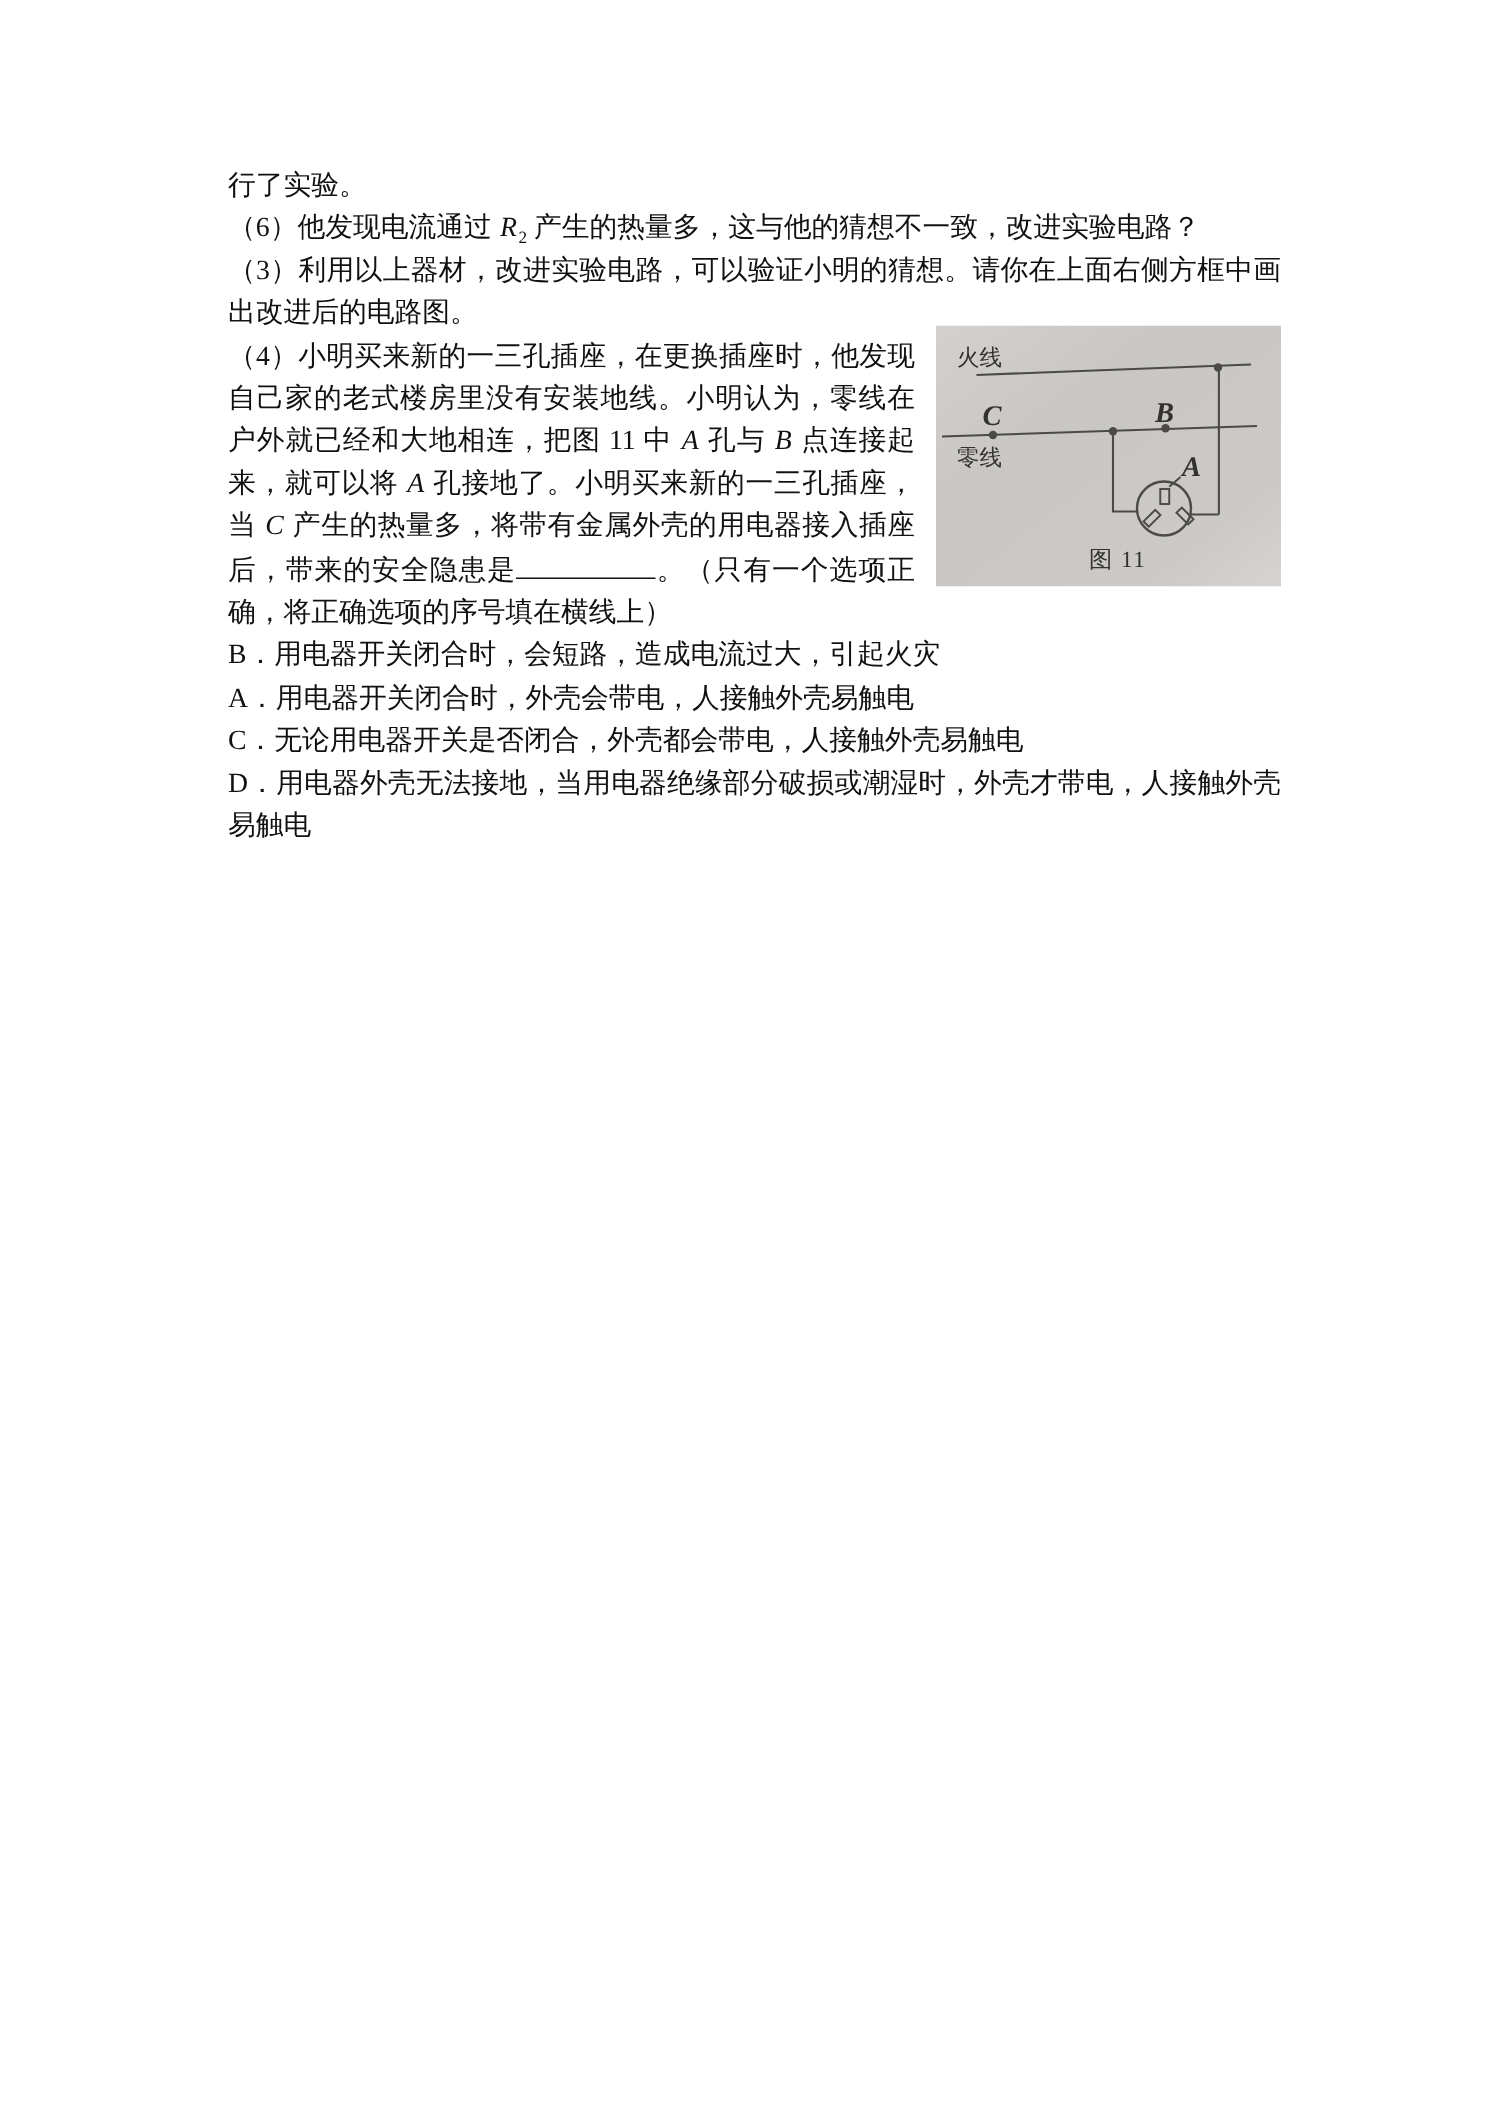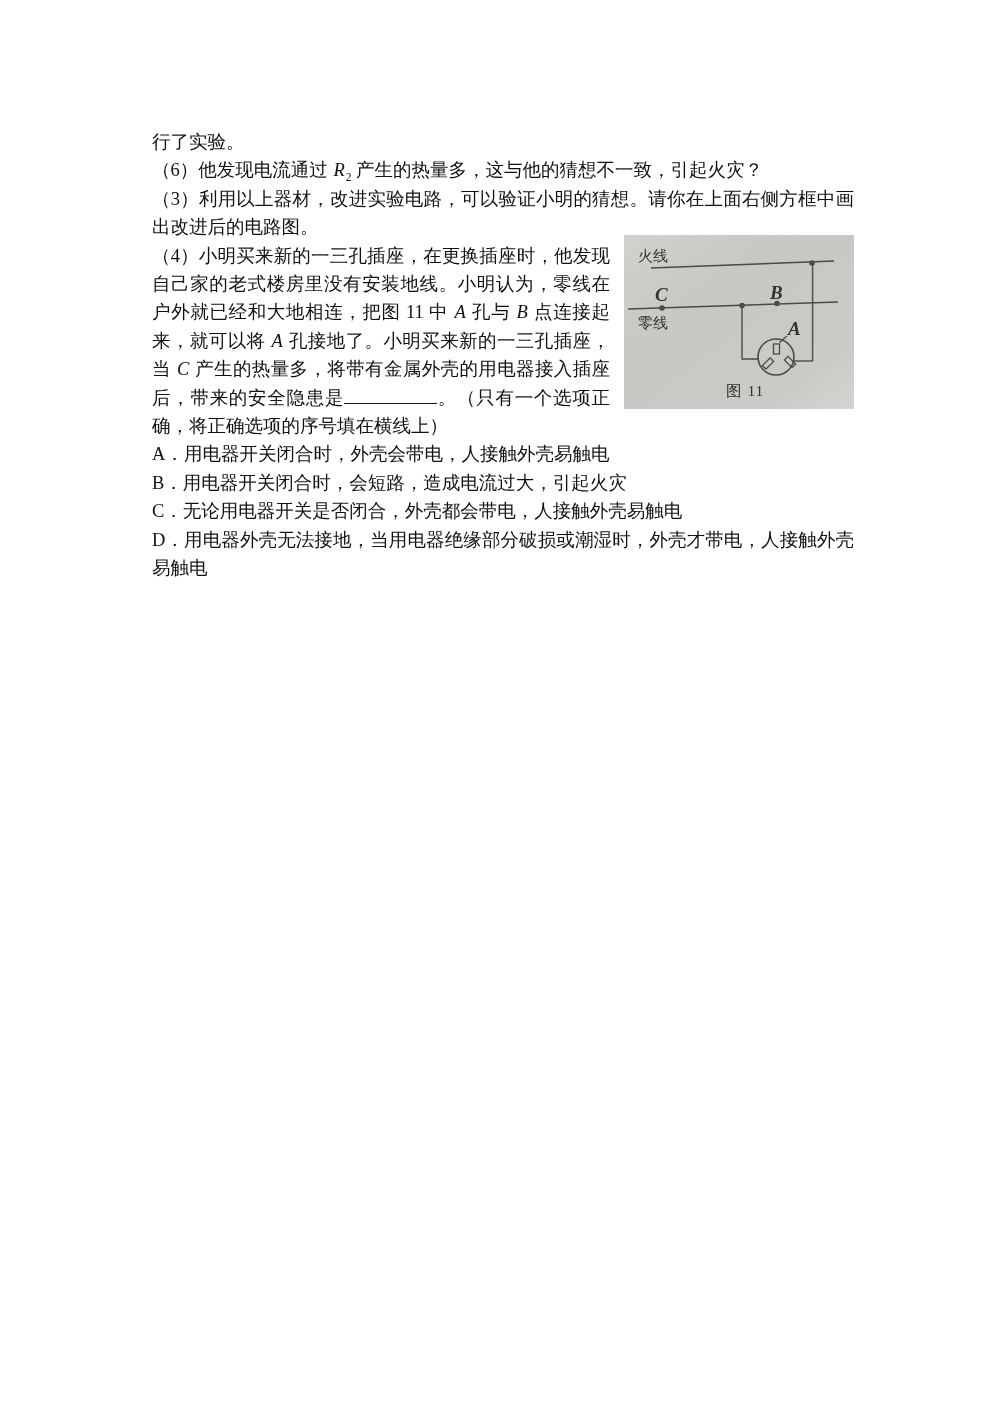--- a/index.html
+++ b/index.html
@@ -10,21 +10,21 @@
   body {
     width: 1000px;
     height: 1415px;
     position: relative;
     font-family: "Liberation Serif", "DejaVu Serif", serif;
     color: #111111;
   }
   .doc {
     position: absolute;
     left: 152px;
-    top: 128px;
+    top: 110px;
     width: 702px;
     font-size: 18.5px;
     line-height: 28.4px;
     text-align: justify;
   }
   .doc p {
     margin: 0;
     padding: 0;
   }
   .blank {
@@ -60,21 +60,21 @@
   .option-line { text-align: left; }
 </style>
 </head>
 <body>
 
 <div class="doc">
 
   <p>行了实验。</p>
 
 
-  <p><span>（6）他发现电流通过 </span><i>R</i><sub>2</sub><span> 产生的热量多，这与他的猜想不一致，引起火灾？</span></p>
+  <p><span>（6）他发现电流通过 </span><i>R</i><sub>2</sub><span> 产生的热量多，这与他的猜想不一致，改进实验电路？</span></p>
 
   <p><span>（3）利用以上器材，改进实验电路，可以验证小明的猜想。请你在上面右侧方框中画出改进后的电路图。</span></p>
 
   <p>
     <span class="fig-wrap">
       <svg viewBox="0 0 230 174" width="230" height="174">
         <defs>
           <linearGradient id="scanbg" x1="0" y1="0" x2="1" y2="1">
             <stop offset="0" stop-color="#d3d1cd"></stop>
             <stop offset="0.35" stop-color="#c9c7c3"></stop>
@@ -110,18 +110,18 @@
           <text x="31" y="66" class="fig-letter">C</text>
           <text x="146" y="64" class="fig-letter">B</text>
           <text x="164" y="100" class="fig-letter">A</text>
           <text x="102" y="161" class="fig-caption">图 11</text>
         </g>
       </svg>
     </span>
     <span><span>（4）小明买来新的一三孔插座，在更换插座时，他发现自己家的老式楼房里没有安装地线。小明认为，零线在户外就已经和大地相连，把图 11 中 </span><i>A</i><span> 孔与 </span><i>B</i><span> 点连接起来，就可以将 </span><i>A</i><span> 孔接地了。小明买来新的一三孔插座，当 </span><i>C</i><span> 产生的热量多，将带有金属外壳的用电器接入插座后，带来的安全隐患是</span><span class="blank" style="width: 93px;"></span><span>。（只有一个选项正确，将正确选项的序号填在横线上）</span></span>
   </p>
 
+  <p class="option-line"><span>B．</span><span>用电器开关闭合时，会短路，造成电流过大，引起火灾</span></p>
   <p class="option-line"><span>A．</span><span>用电器开关闭合时，外壳会带电，人接触外壳易触电</span></p>
-  <p class="option-line"><span>B．</span><span>用电器开关闭合时，会短路，造成电流过大，引起火灾</span></p>
   <p class="option-line"><span>C．</span><span>无论用电器开关是否闭合，外壳都会带电，人接触外壳易触电</span></p>
   <p><span>D．</span><span>用电器外壳无法接地，当用电器绝缘部分破损或潮湿时，外壳才带电，人接触外壳易触电</span></p>
 
 </div>
 
 </body></html>

